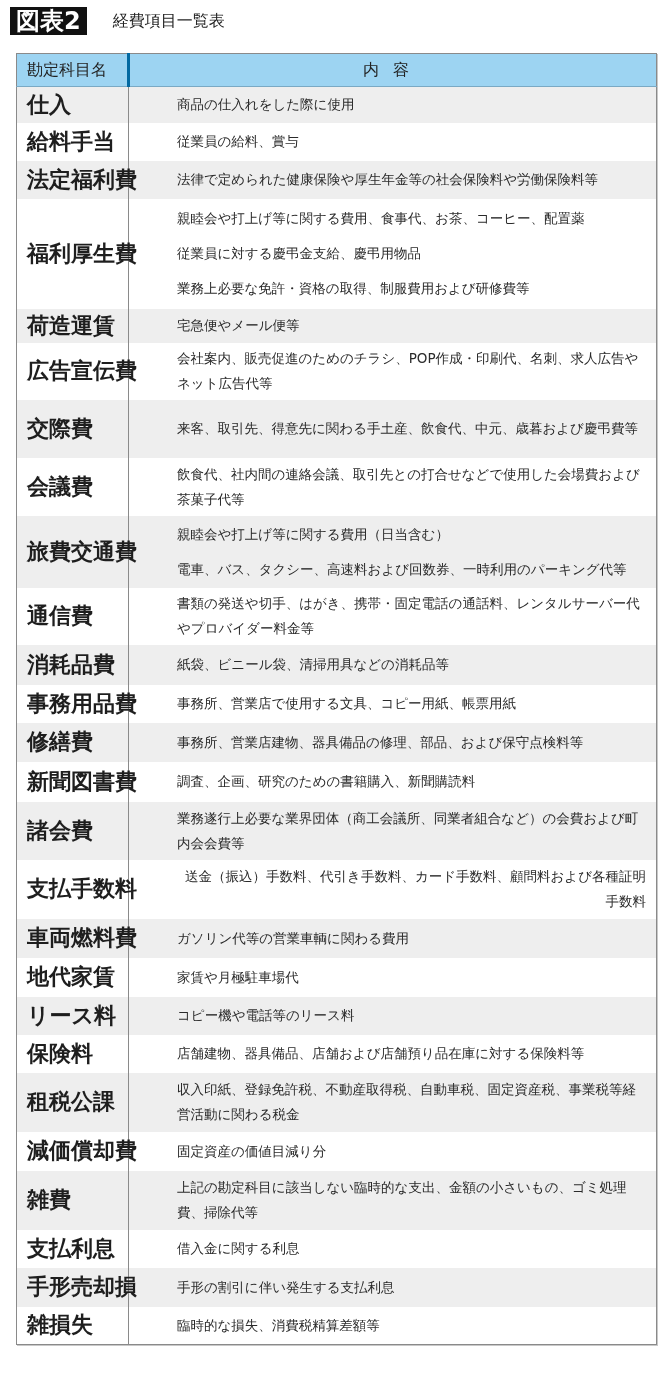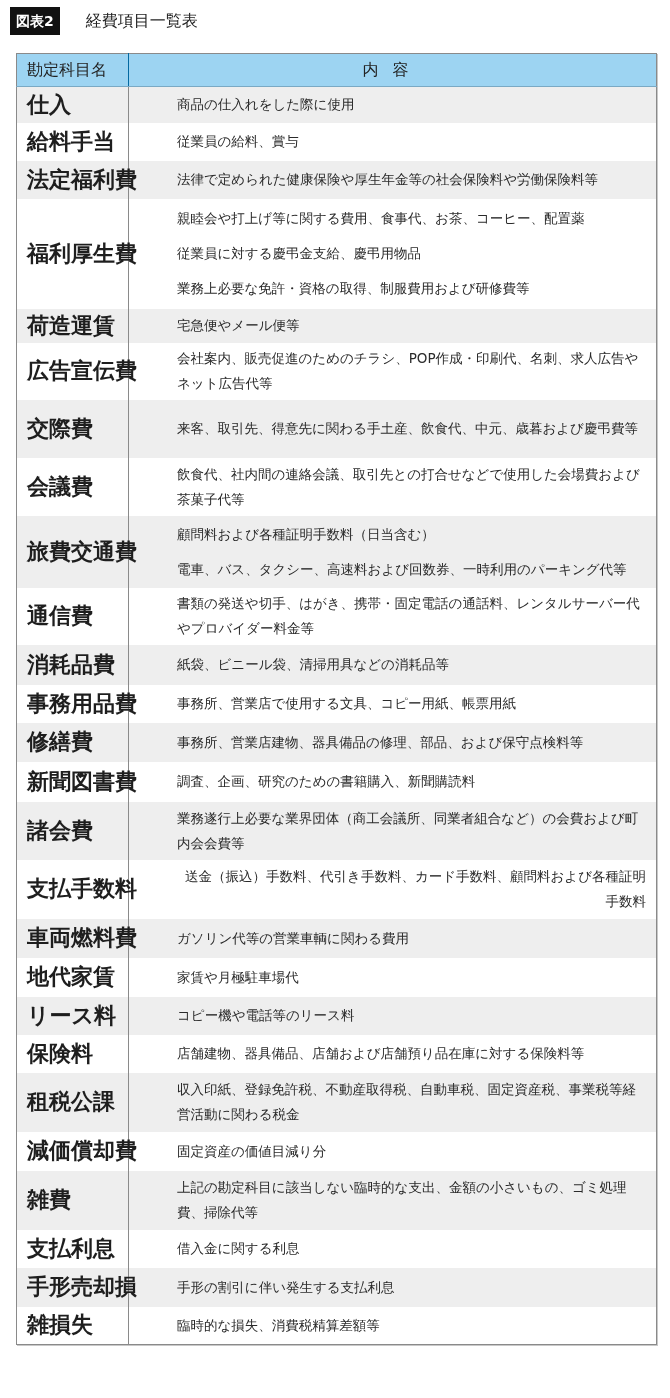--- a/index.html
+++ b/index.html
@@ -3,38 +3,38 @@
 <meta charset="utf-8">
 <style>
   html, body { margin: 0; padding: 0; background: #ffffff; }
   body {
     width: 670px; height: 1398px; position: relative; overflow: hidden;
     font-family: "DejaVu Sans", "Liberation Sans", sans-serif;
     color: #222222;
   }
   .title-bar { position: absolute; left: 10px; top: 6px; height: 30px; display: flex; align-items: center; }
   .fig-label {
-    background: #111111; color: #ffffff; font-weight: bold; font-size: 14px;
+    background: #111111; color: #ffffff; font-weight: bold; font-size: 24px;
     padding: 0 6px; height: 28px; line-height: 28px; letter-spacing: 0;
   }
   .fig-title { margin-left: 26px; font-size: 16px; color: #222; line-height: 28px; }
 
   table.expense {
     position: absolute; left: 16px; top: 53px; width: 640px;
     border-collapse: collapse; table-layout: fixed;
     border: 1px solid #8a8a8a;
     box-shadow: 1px 1px 0 #c8c8c8;
   }
   table.expense col.c1 { width: 112px; }
   table.expense col.c2 { width: 528px; }
   thead th {
     background: #9dd4f2; height: 32px; font-weight: normal; font-size: 16px;
     color: #222; border-bottom: 1px solid #7aa9c4; padding: 0;
   }
-  thead th.h1 { text-align: left; padding-left: 10px; border-right: 1px solid #0369a1; }
+  thead th.h1 { text-align: left; padding-left: 10px; border-right: 3px solid #0369a1; }
   thead th.h2 { text-align: center; letter-spacing: 14px; }
   tbody td { padding: 0; vertical-align: middle; }
   tbody tr:nth-child(odd) td { background: #eeeeee; }
   tbody tr:nth-child(even) td { background: #ffffff; }
   td.name {
     font-size: 22px; font-weight: bold; padding-left: 10px;
     border-right: 1px solid #8a8a8a; white-space: nowrap; color: #1e1e1e;
   }
   td.desc { font-size: 13.5px; padding: 0 10px 0 12px; line-height: 25px; color: #2a2a2a; }
   td.desc .line { display: block; margin-left: 36px; }
@@ -106,21 +106,21 @@
       </tr>
       <tr style="height: 58px;">
         <td class="name">会議費</td>
         <td class="desc">
           <span class="line">飲食代、社内間の連絡会議、取引先との打合せなどで使用した会場費および茶菓子代等</span>
         </td>
       </tr>
       <tr style="height: 72px;">
         <td class="name">旅費交通費</td>
         <td class="desc">
-          <span class="line sep">顧問料および各種証明手数料（日当含む）</span>
+          <span class="line sep">親睦会や打上げ等に関する費用（日当含む）</span>
           <span class="line sep">電車、バス、タクシー、高速料および回数券、一時利用のパーキング代等</span>
         </td>
       </tr>
       <tr style="height: 57px;">
         <td class="name">通信費</td>
         <td class="desc">
           <span class="line">書類の発送や切手、はがき、携帯・固定電話の通話料、レンタルサーバー代やプロバイダー料金等</span>
         </td>
       </tr>
       <tr style="height: 40px;">

